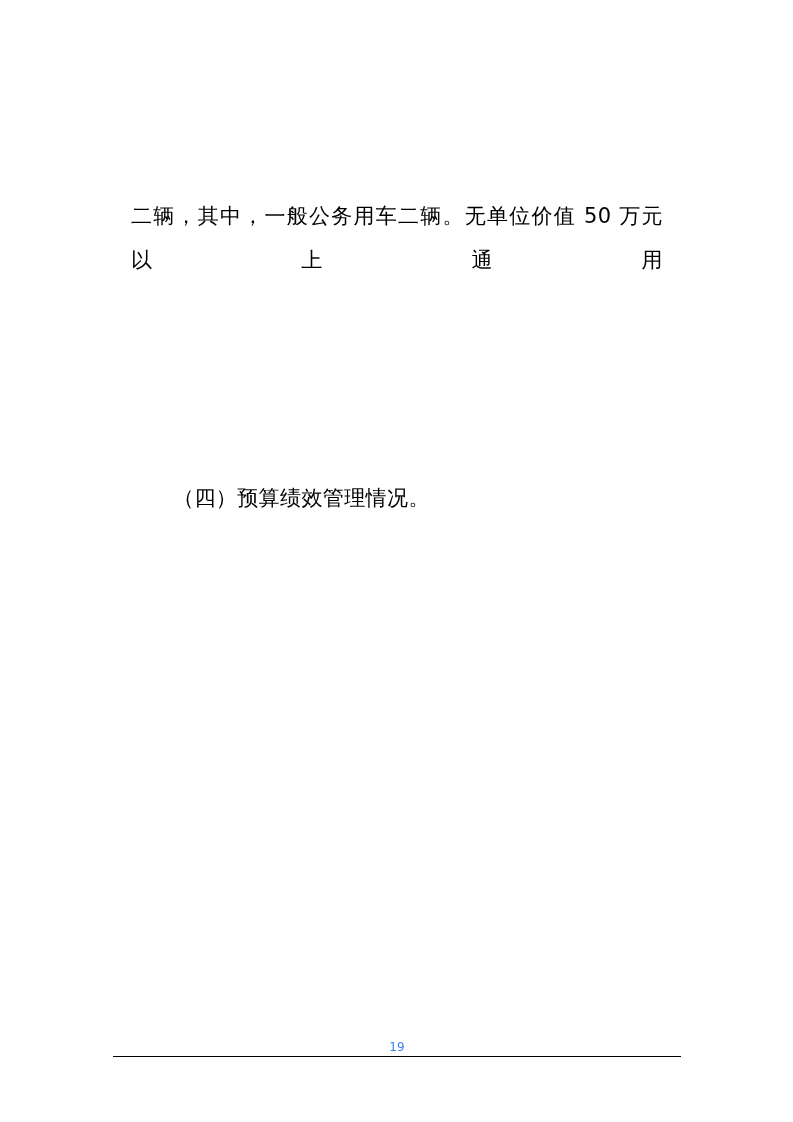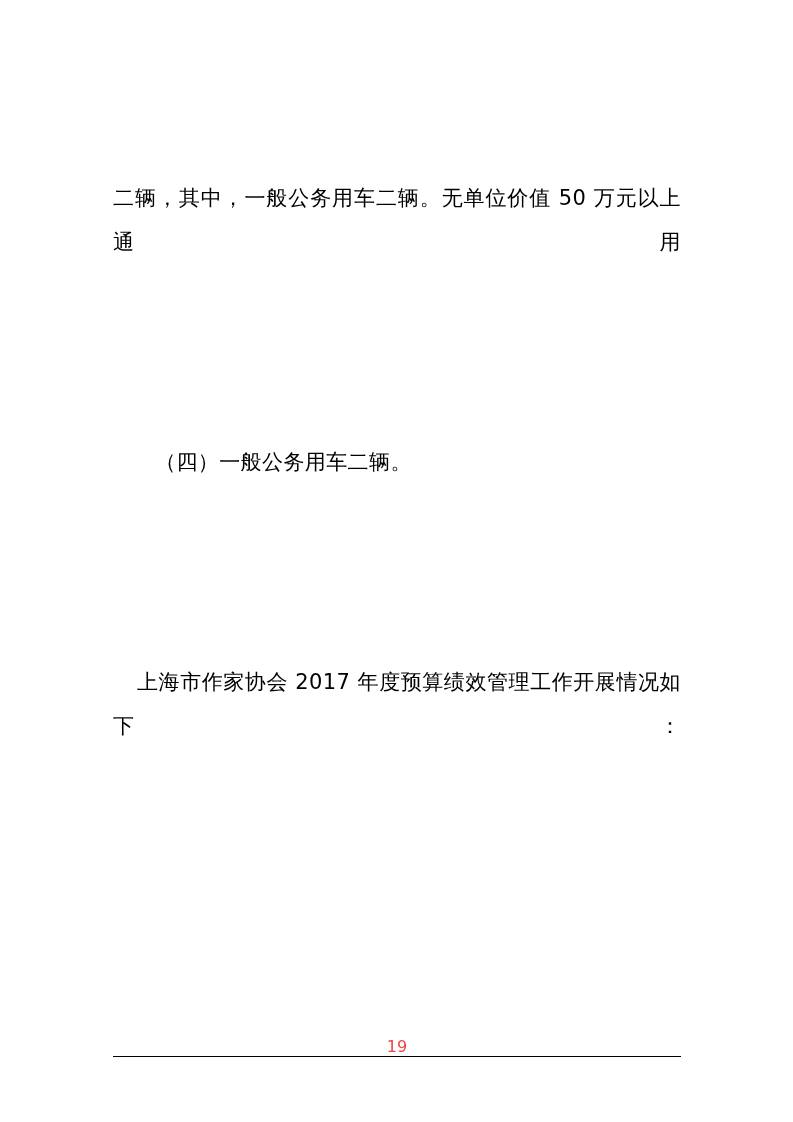--- a/index.html
+++ b/index.html
@@ -23,21 +23,21 @@
     left: 113px;
     top: 88px;
     width: 568px;
   }
   .para {
     font-size: 21px;
     line-height: 44px;
     letter-spacing: 0.4px;
     text-align: justify;
     text-justify: inter-ideograph;
-    margin: 0;
+    margin: 18px;
     white-space: pre-wrap;
   }
   .para.indent-2 {
     text-indent: 42px;
   }
   .para.indent-1 {
     text-indent: 24px;
   }
   .line {
     display: block;
@@ -47,48 +47,47 @@
     text-align-last: justify;
   }
   .footer {
     position: absolute;
     left: 113px;
     top: 1040px;
     width: 568px;
     text-align: center;
   }
   .page-number {
-    font-size: 16px;
+    font-size: 12px;
     line-height: 14px;
-    color: #ef4444;
+    color: #3b82f6;
   }
   .footer-rule {
     margin-top: 2px;
     border-top: 1px solid #000000;
     width: 100%;
     height: 0;
   }
 </style>
 </head>
 <body>
 
 <div class="page">
 
   <div class="doc-body">
 
     <p class="para">
       <span class="line just">二辆，其中，一般公务用车二辆。无单位价值 50 万元以上通用</span>
     </p>
 
     <p class="para indent-2">
-      <span class="line">（四）一般公务用车二辆。</span>
+      <span class="line">（四）预算绩效管理情况。</span>
     </p>
 
     <p class="para indent-1">
-      <span class="line just">上海市作家协会 2017 年度预算绩效管理工作开展情况如下：</span>
       
       
       
       
     </p>
 
   </div>
 
   <div class="footer">
     <div class="page-number">19</div>

